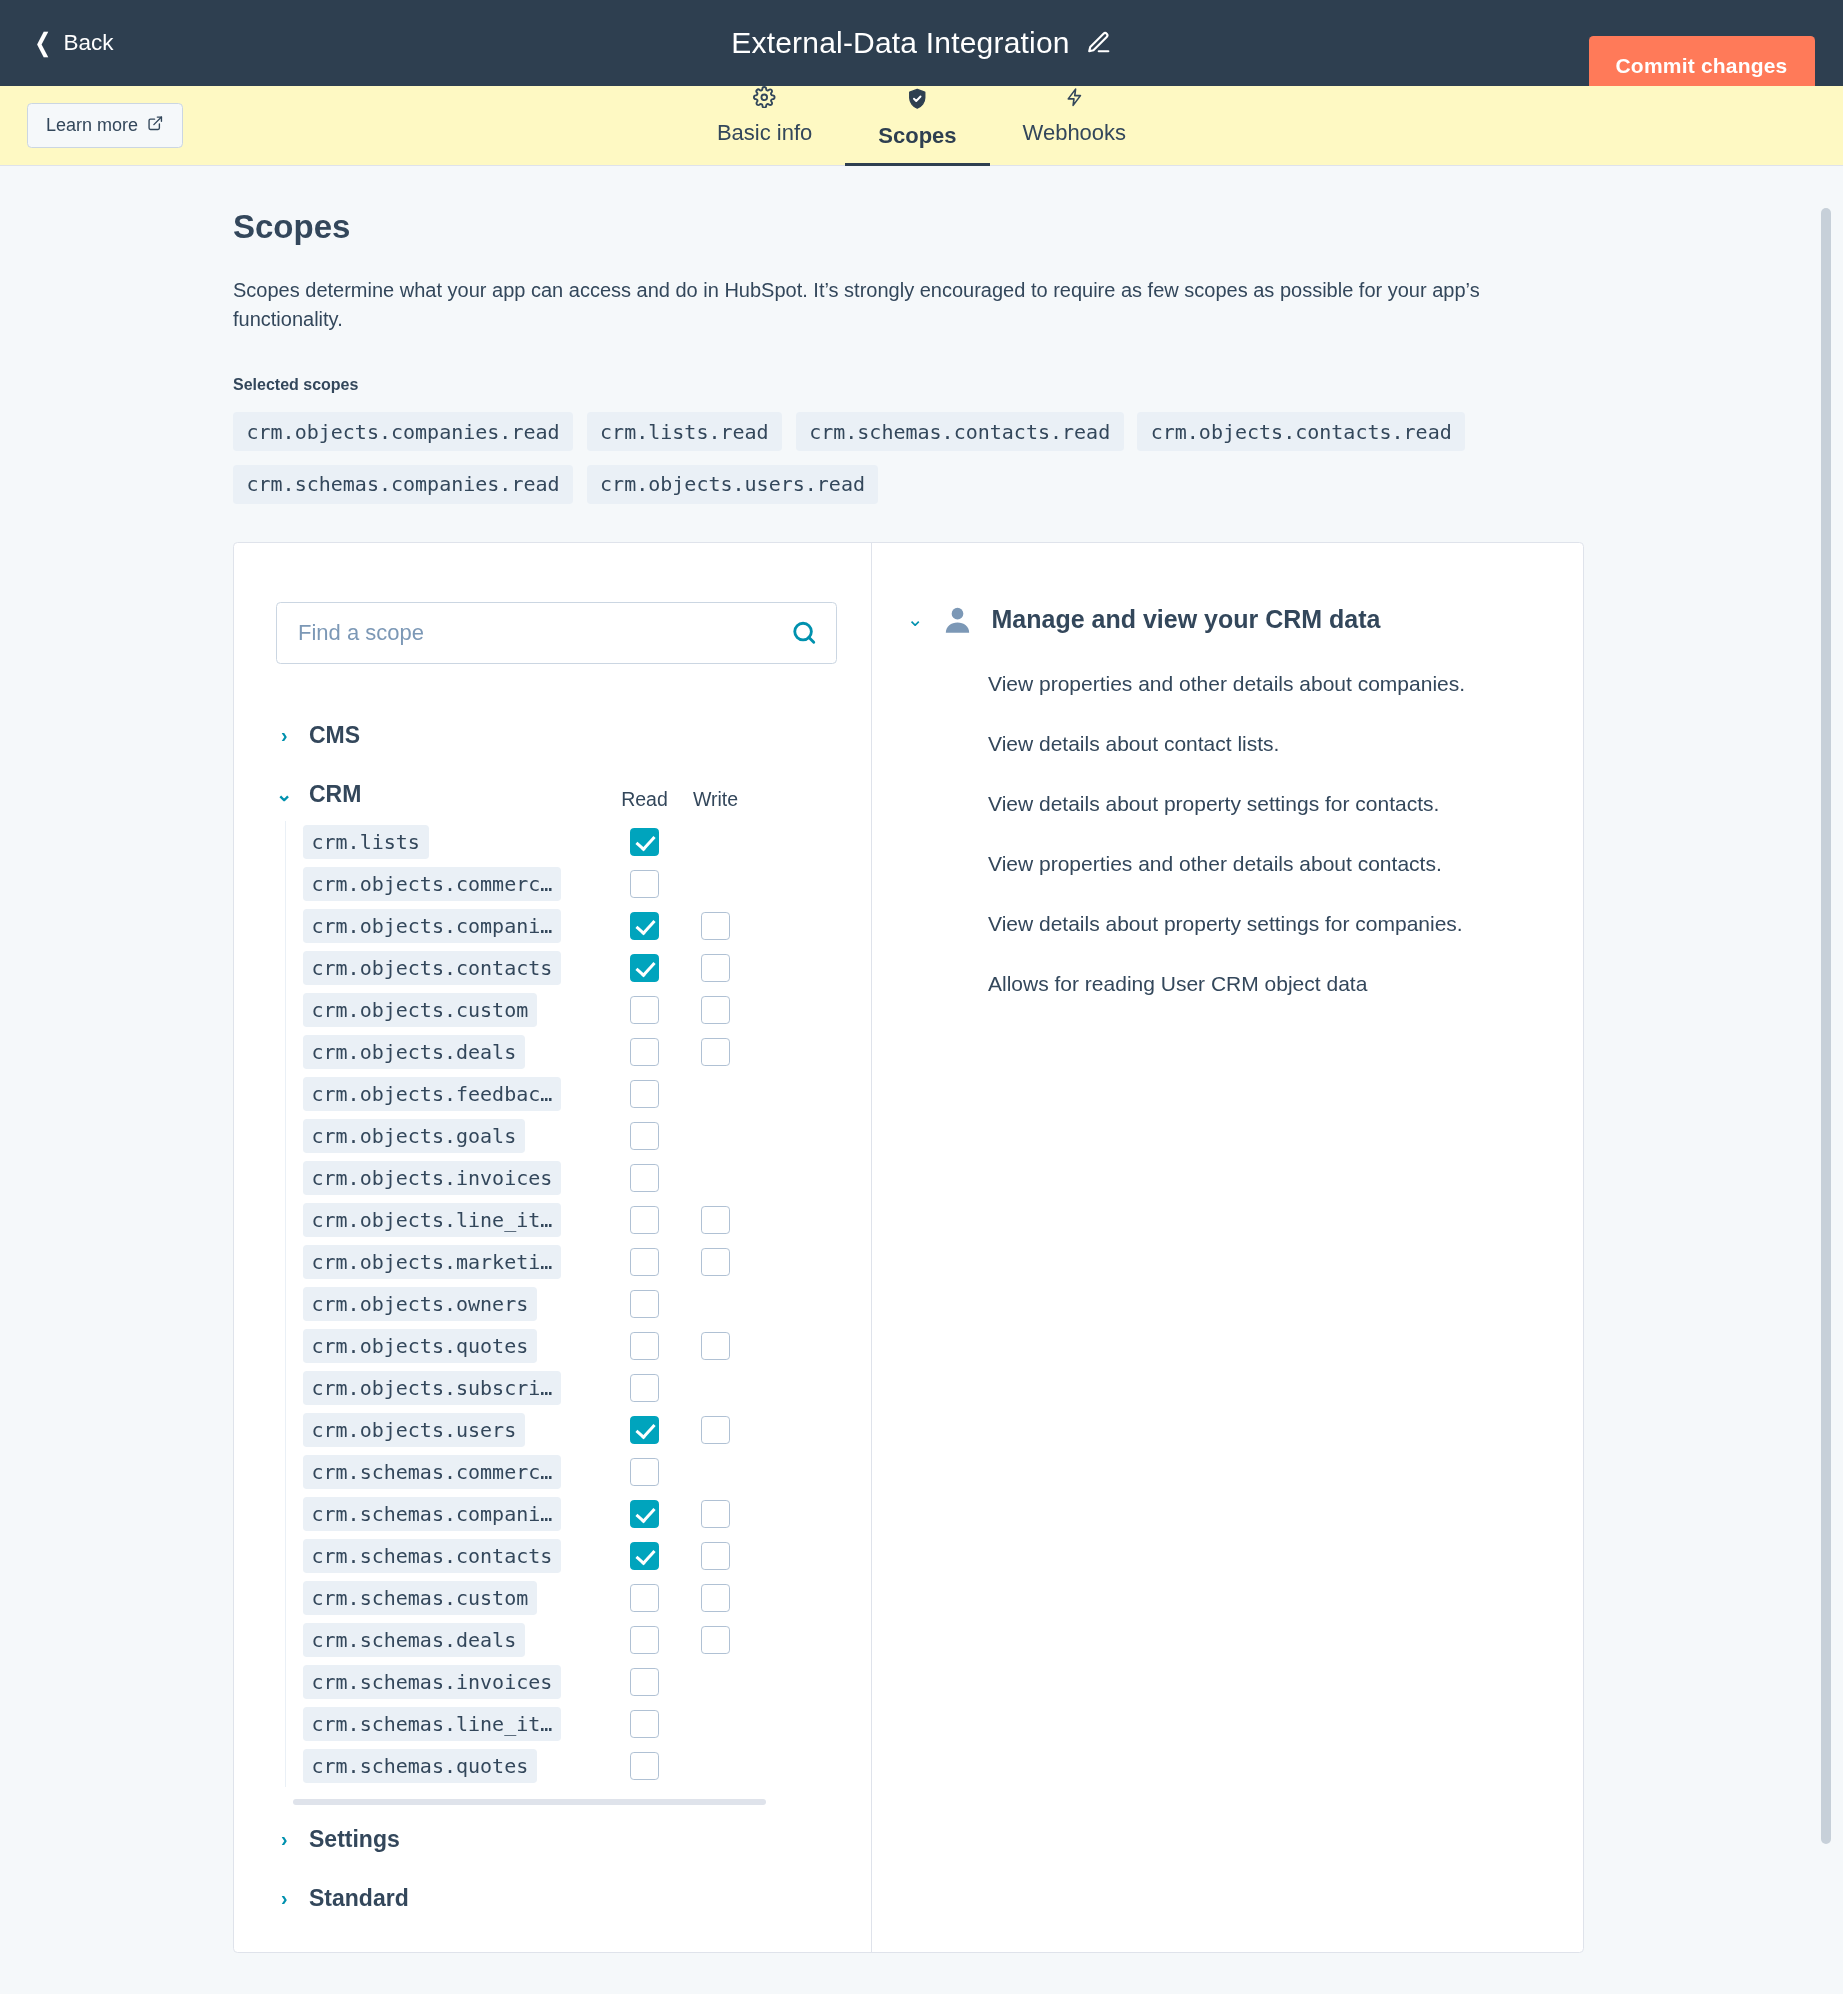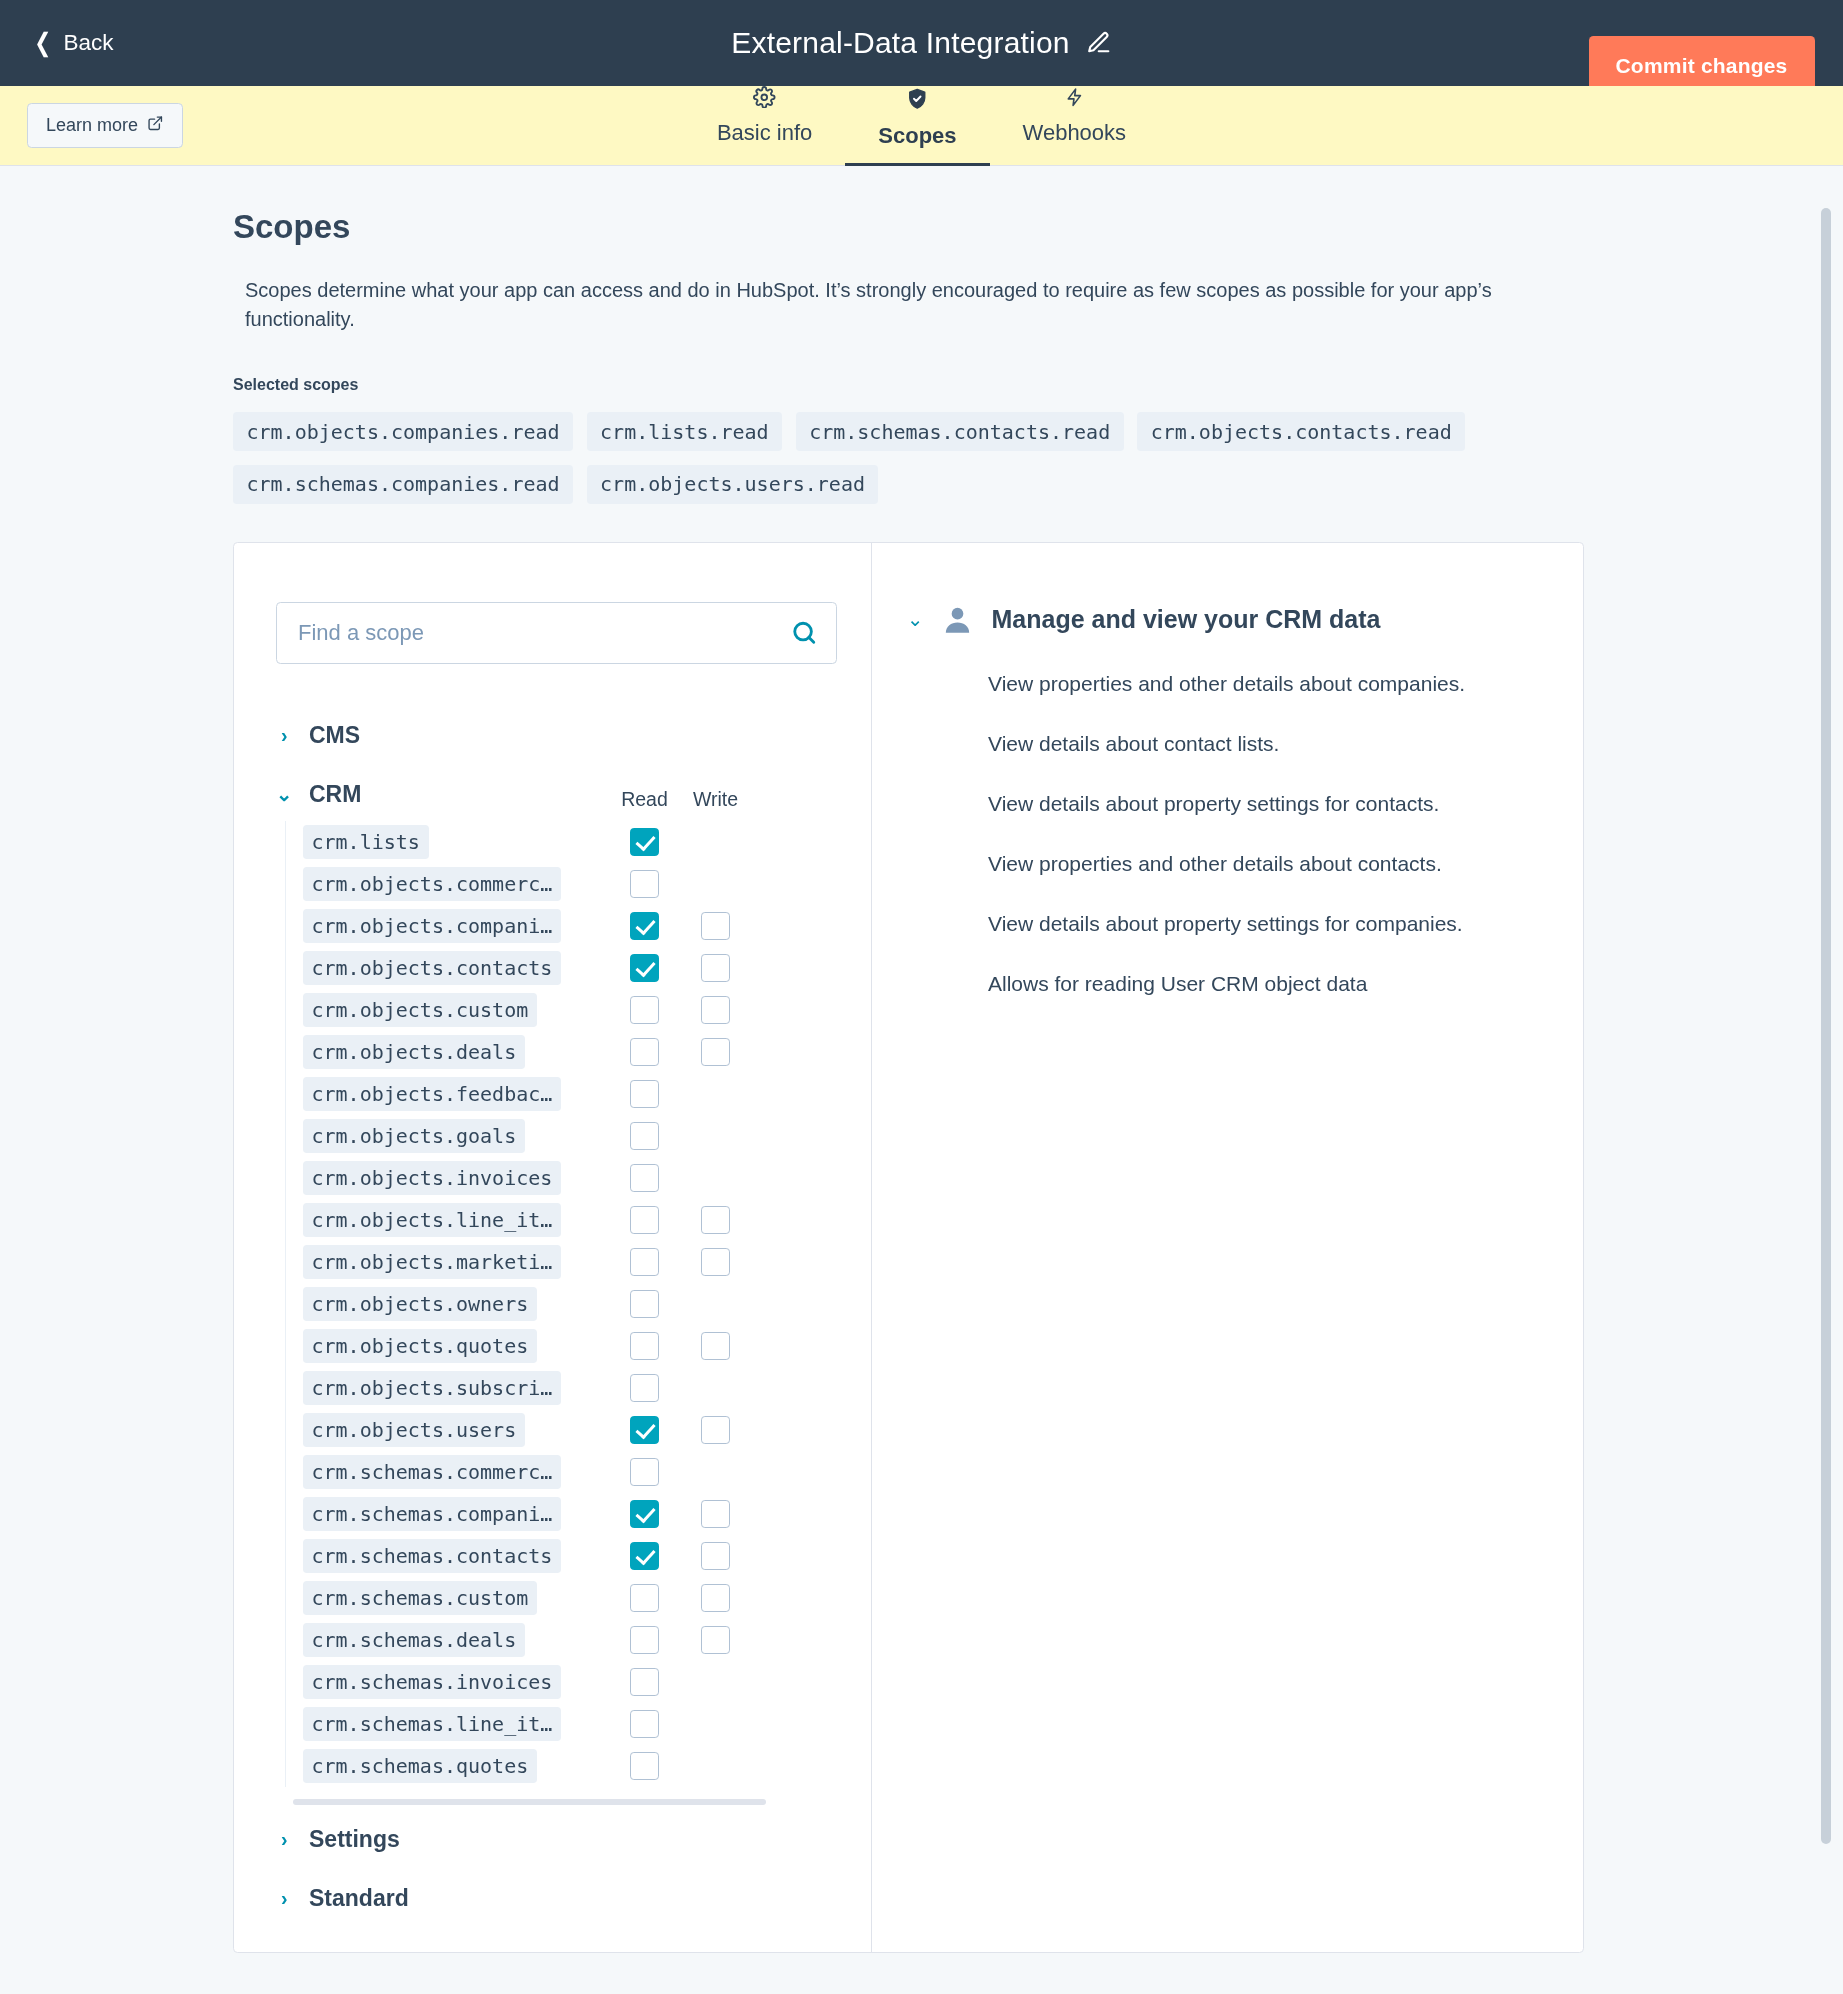--- a/index.html
+++ b/index.html
@@ -144,21 +144,21 @@
     font-size: 33px;
     color: #33475b;
     font-weight: 700;
     margin: 0 0 30px 0;
   }
   .desc {
     font-size: 20px;
     line-height: 1.45;
     color: #33475b;
     max-width: 1343px;
-    margin: 0 0 42px 12px;
+    margin: 0 0 42px 0;
   }
   .sel-label {
     font-size: 16px;
     font-weight: 700;
     color: #33475b;
     margin-bottom: 18px;
   }
   .chips {
     display: flex;
     flex-wrap: wrap;

